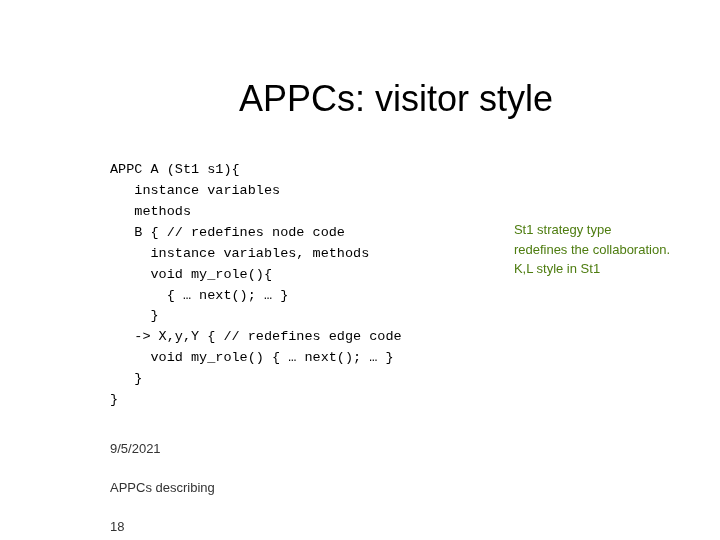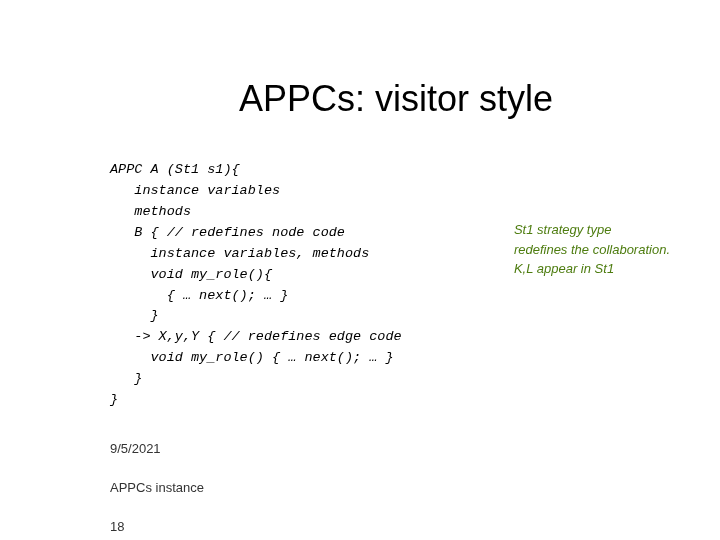--- a/index.html
+++ b/index.html
@@ -31,21 +31,20 @@
       color: #000000;
       margin-bottom: 28px;
       font-family: Arial, Helvetica, sans-serif;
     }
 
     .content-area {
       display: flex;
       flex-direction: row;
       align-items: flex-start;
       gap: 27px;
-      font-style: italic;
     }
 
     .code-block {
       font-family: 'Courier New', Courier, monospace;
       font-size: 13.5px;
       line-height: 1.55;
       color: #000000;
       white-space: pre;
       flex: 1;
     }
@@ -89,23 +88,23 @@
        { … next(); … }
      }
    -&gt; X,y,Y { // redefines edge code
      void my_role() { … next(); … }
    }
 }</pre>
 
     <div class="annotation">
       <span>St1 strategy type</span><br>
       <span>redefines the collaboration.</span><br>
-      <span>K,L appear in St1</span>
+      <span>K,L style in St1</span>
     </div>
   </div>
 
   <div class="footer">
     <span>9/5/2021</span>
-    <span>APPCs instance</span>
+    <span>APPCs describing</span>
     <span>18</span>
   </div>
 
 </div>
 
 </body></html>

